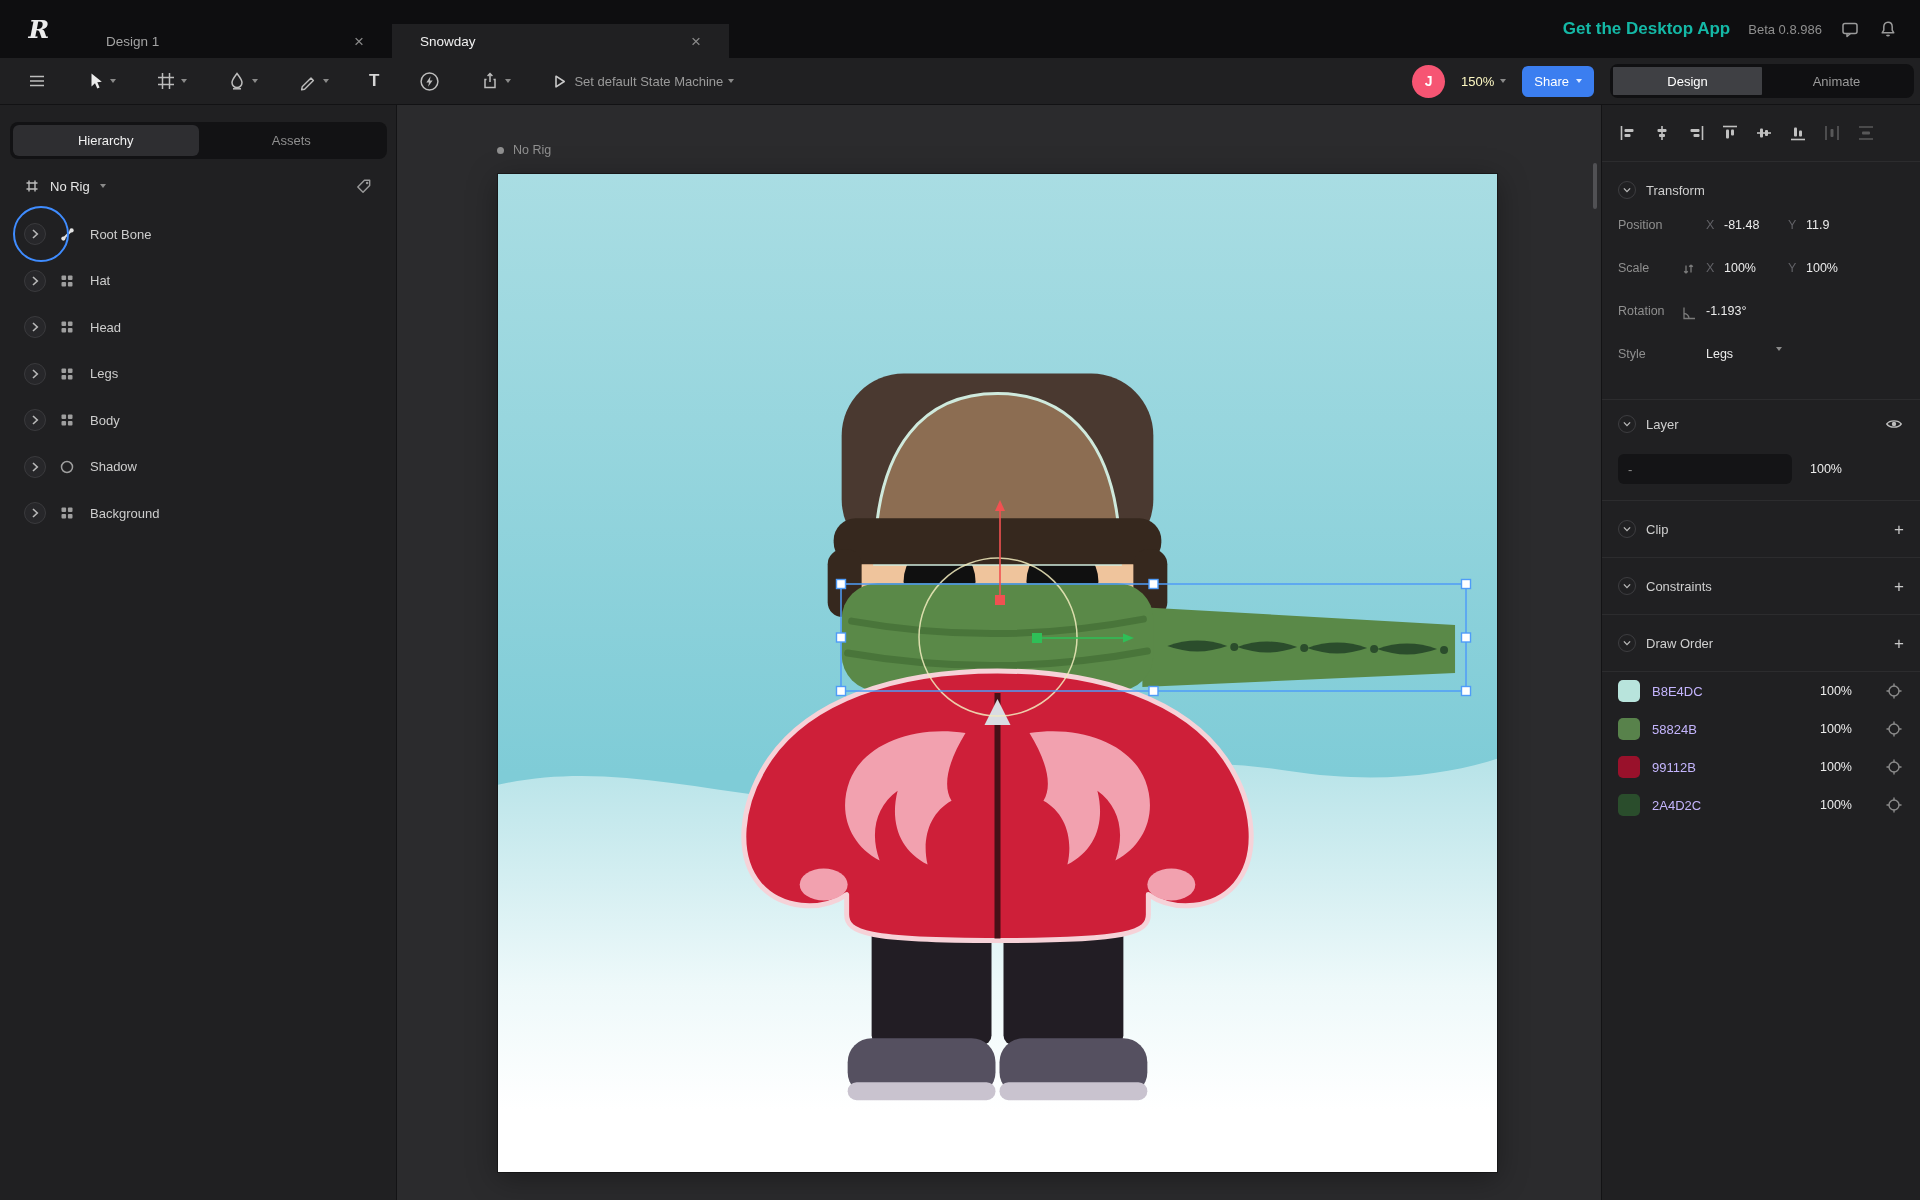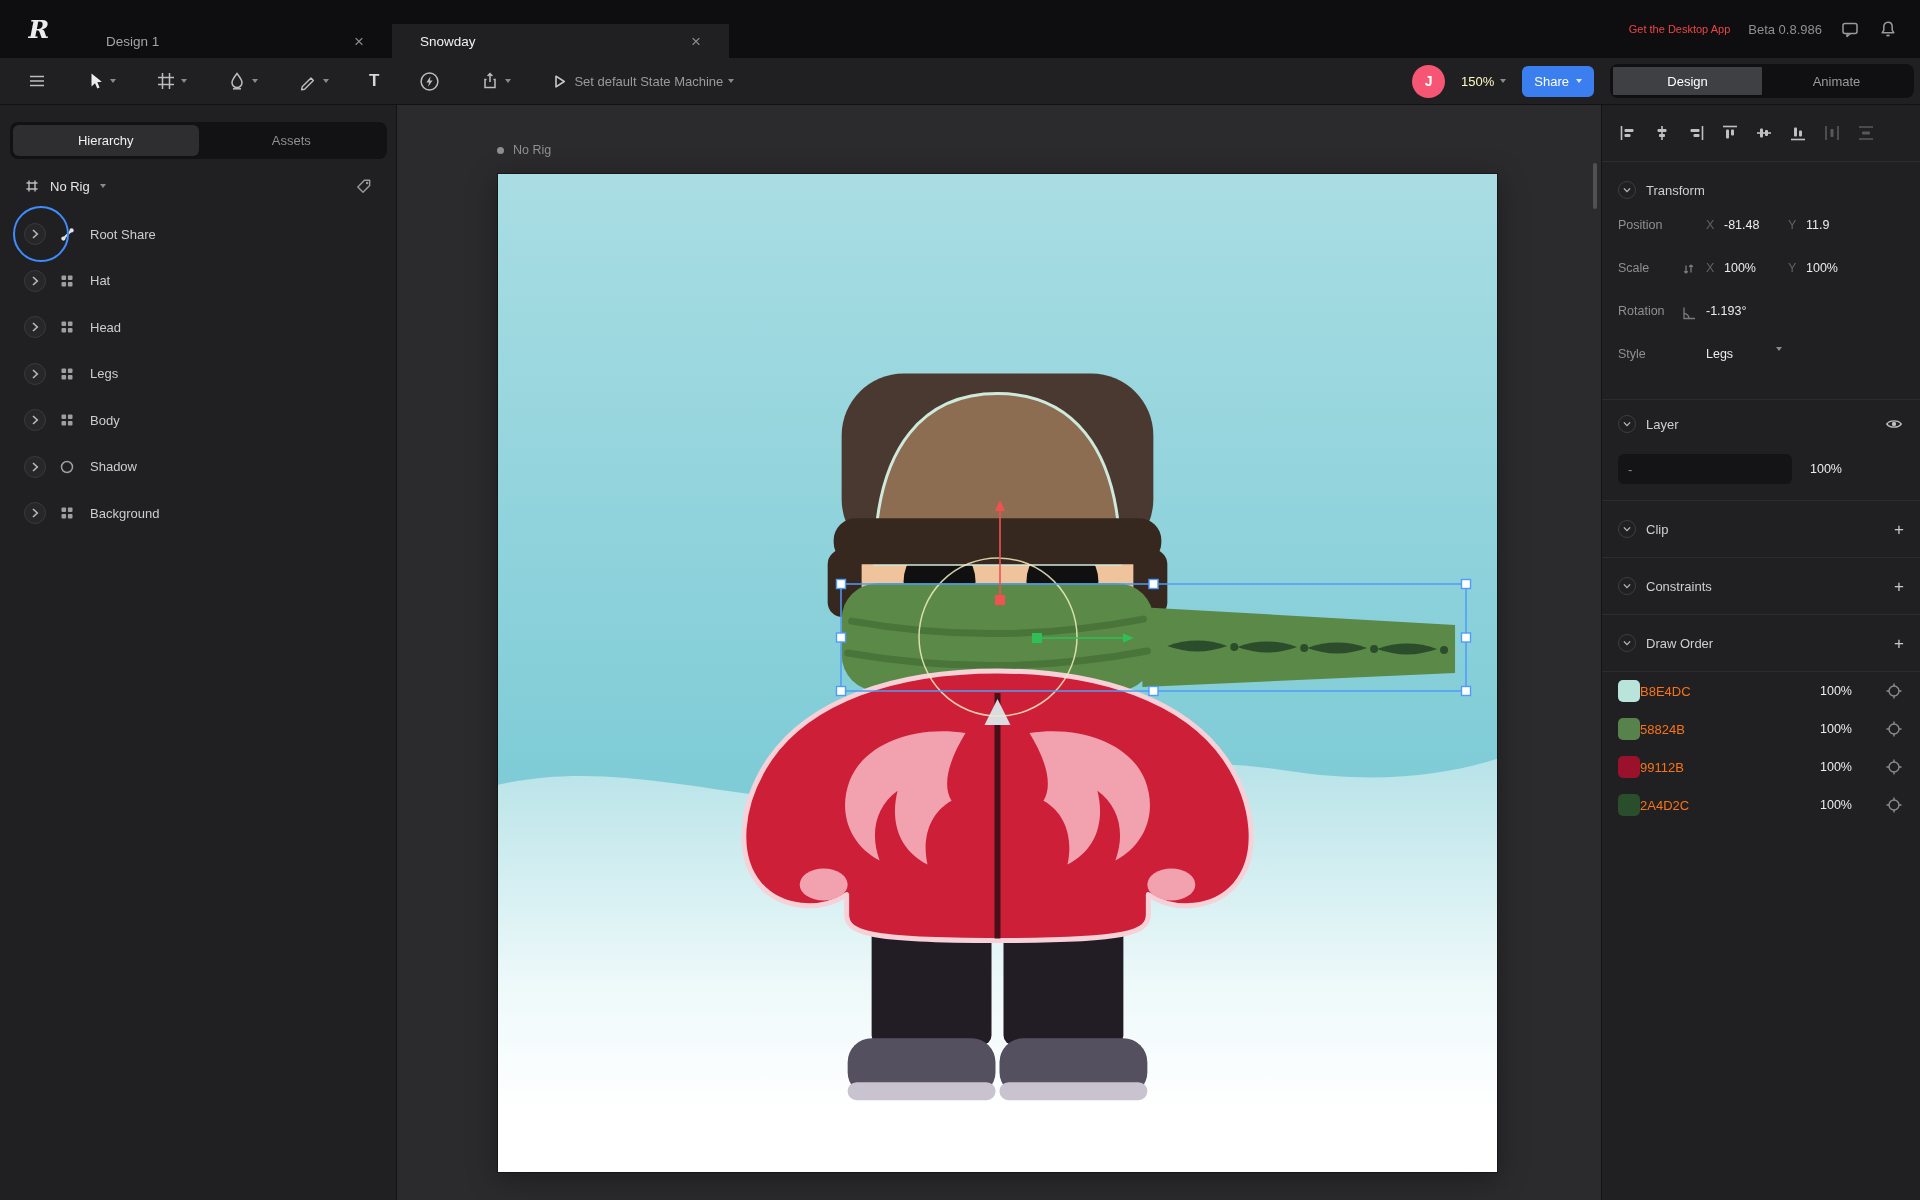--- a/index.html
+++ b/index.html
@@ -11,21 +11,21 @@
   
   .tabbar { position:absolute; left:0; top:0; width:1920px; height:58px; background:#0e0e10;
     display:flex; align-items:stretch; }
   .logo { width:78px; display:flex; align-items:center; justify-content:center;
     color:#ececec; font-size:25px; font-weight:bold; font-family:"DejaVu Serif", serif; font-style:italic; }
   .tab { display:flex; align-items:center; padding:0 24px 0 28px; width:314px; color:#a3a3a3; font-size:13.5px;margin-top:24px; }
   .tab.active { background:#202022; color:#f0f0f0; width:337px; }
   .tab .tlabel { flex:1; }
   .tab .close { color:#8a8a8a; font-size:17px; line-height:1; padding:2px 4px; }
   .tabbar-right { margin-left:auto; display:flex; align-items:center; gap:18px; padding-right:22px; }
-  .desktop-link { color:#ef4444; font-size:11px; text-decoration:none; }
+  .desktop-link { color:#14b8a6; font-size:17px; text-decoration:none;font-weight:bold; }
   .beta { color:#8f8f8f; font-size:13px; }
 
   
   .toolbar { position:absolute; left:0; top:58px; width:1920px; height:47px; background:#202022;
     border-bottom:1px solid #121214; display:flex; align-items:center; }
   .tbtn { display:flex; align-items:center; gap:5px; padding:6px 7px; border-radius:6px; }
   .chev { width:0; height:0; border-left:3.5px solid transparent; border-right:3.5px solid transparent;
     border-top:4.5px solid #8a8a8a; }
   .sm-label { color:#9a9a9a; font-size:13px; }
   .avatar { width:33px; height:33px; border-radius:50%; background:#f65573; color:#fff; font-size:14px;
@@ -89,21 +89,21 @@
   .prow .slot { width:26px; display:flex; }
   .prow .ax { color:#616166; width:18px; }
   .prow .val { color:#ececec; width:64px; }
   .style-val { color:#ececec; width:52px; }
   .layer-row { height:42px; display:flex; align-items:center; padding:0 16px; }
   .blend-box { width:174px; height:30px; background:#141416; border-radius:6px; color:#8f8f8f;
     display:flex; align-items:center; padding-left:10px; font-size:13px; }
   .layer-pct { color:#ececec; margin-left:18px; }
   .crow { height:38px; display:flex; align-items:center; padding:0 16px; }
   .swatch { width:22px; height:22px; border-radius:5px; flex:none; }
-  .hex { color:#f97316; font-size:13px; margin-left:0; }
+  .hex { color:#c4b5fd; font-size:13px; margin-left:12px; }
   .pct { width:64px; color:#ececec; margin-left:auto; }
   svg.ic { display:block; }
 </style>
 </head>
 <body>
 
 <div class="stage">
 
   <header class="tabbar">
     <div class="logo">
@@ -235,21 +235,21 @@
               <path d="M7,5 L11.3,9 L7,13" fill="none" stroke="#b9b9b9" stroke-width="1.6"></path>
             </svg>
           </span>
         <span class="ticon">
             <svg class="ic" width="17" height="17" viewBox="0 0 17 17">
               <path d="M5,12 L12,5" stroke="#e3e3e3" stroke-width="2"></path>
               <circle cx="4.4" cy="12.6" r="2.1" fill="#e3e3e3"></circle>
               <circle cx="12.6" cy="4.4" r="2.1" fill="#e3e3e3"></circle>
             </svg>
           </span>
-        <span class="tlabel2">Root Share</span>
+        <span class="tlabel2">Root Bone</span>
       </div>
       <div class="trow">
         <span class="disc">
             <svg class="ic" width="18" height="18" viewBox="0 0 18 18">
               <path d="M7,5 L11.3,9 L7,13" fill="none" stroke="#b9b9b9" stroke-width="1.6"></path>
             </svg>
           </span>
         <span class="ticon">
             <svg class="ic" width="16" height="16" viewBox="0 0 16 16">
               <rect x="2.5" y="2.5" width="4.6" height="4.6" rx="1" fill="#9f9f9f"></rect>

